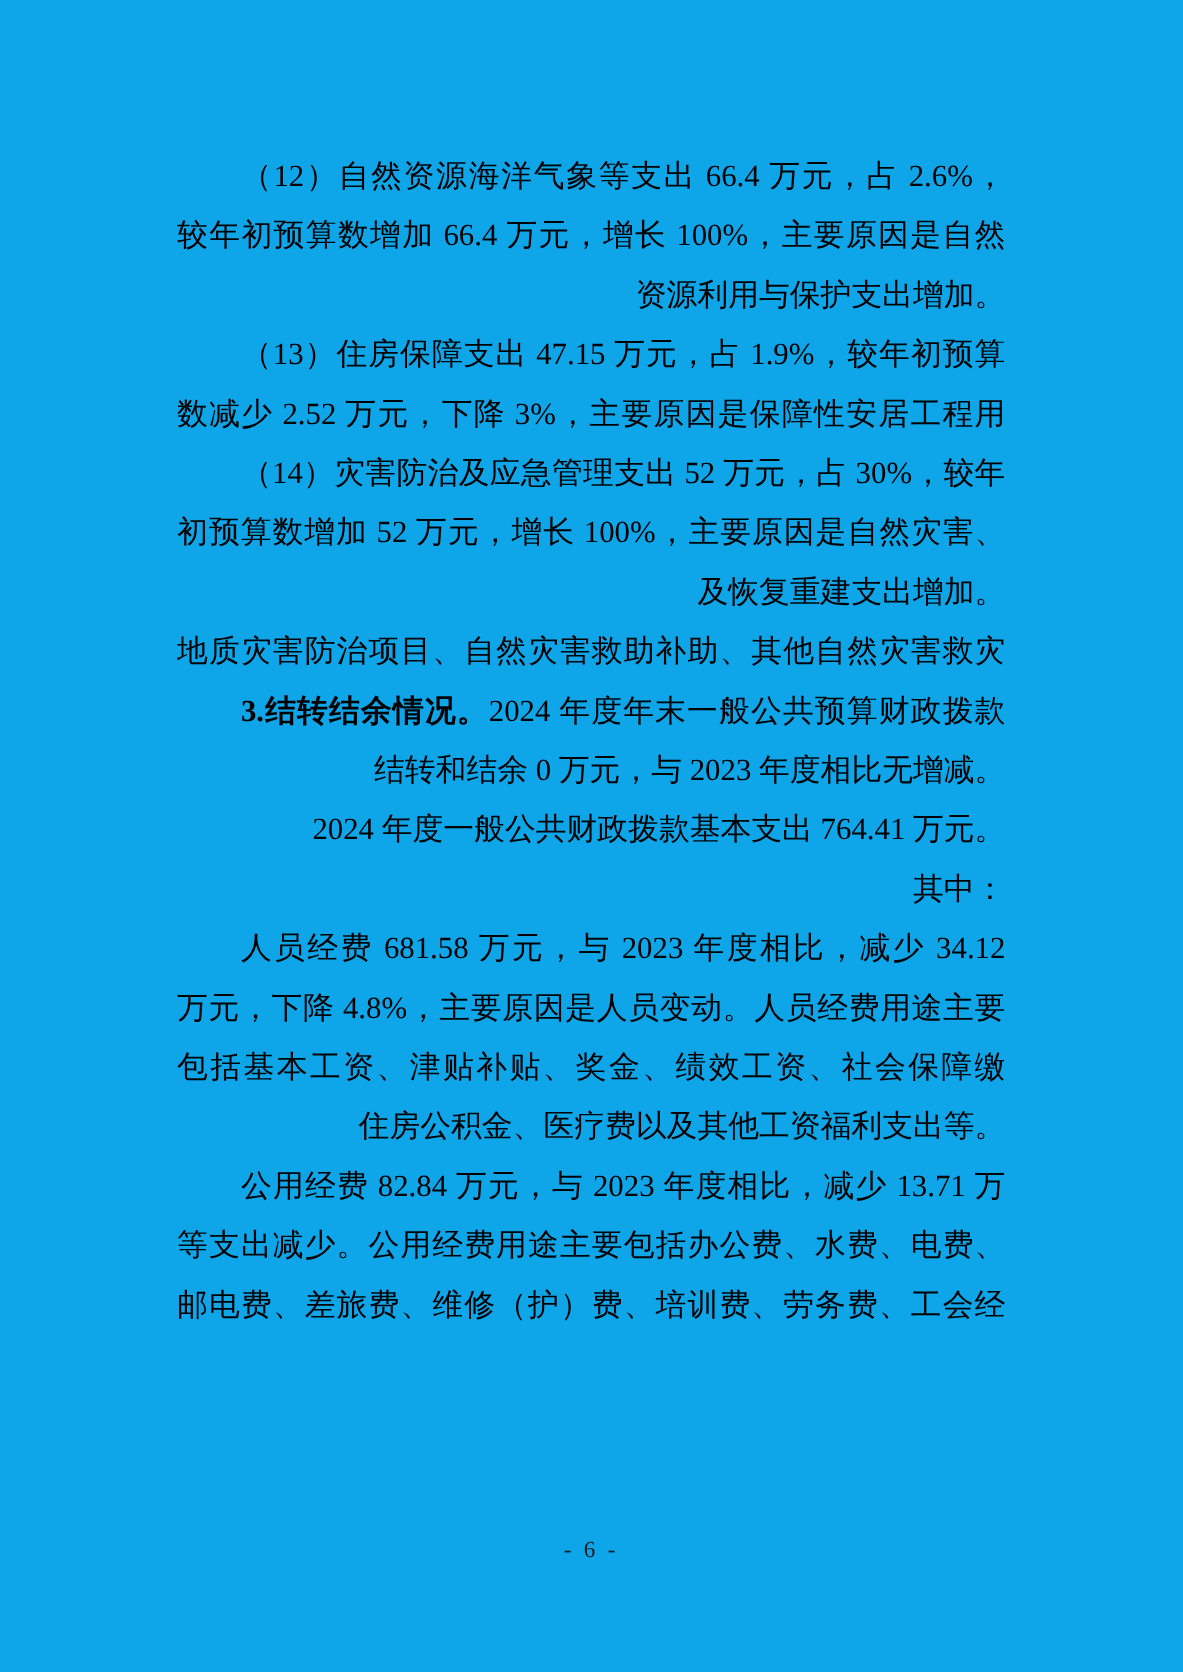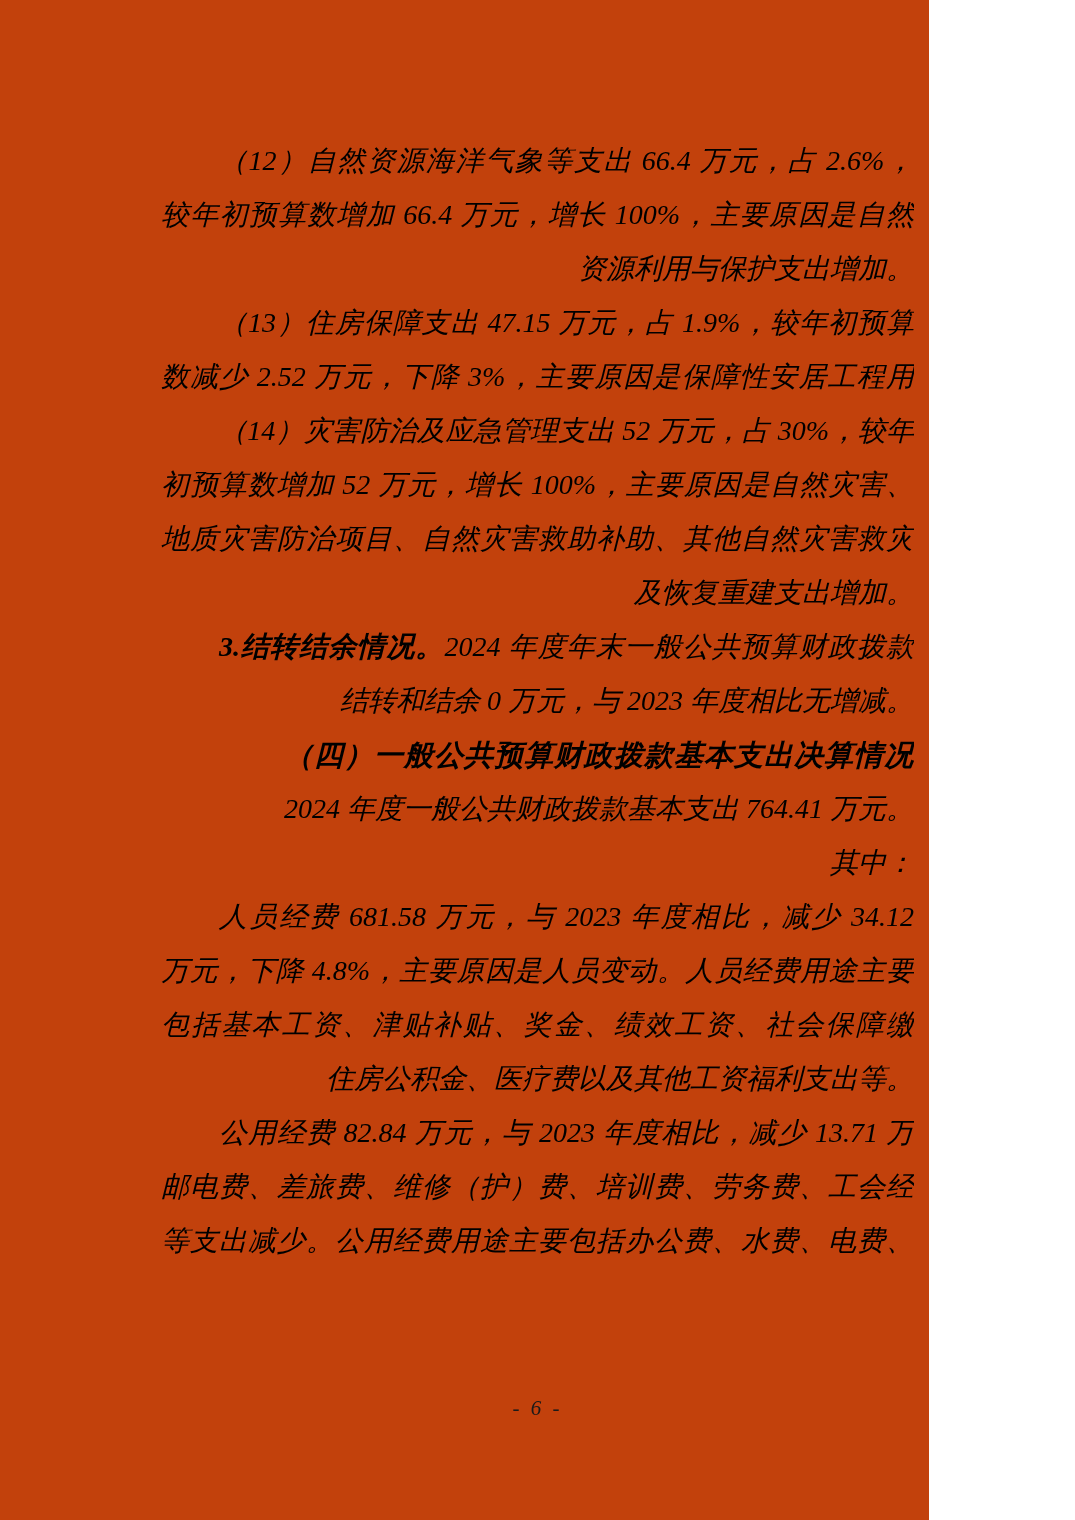--- a/index.html
+++ b/index.html
@@ -5,24 +5,23 @@
   * { box-sizing: border-box; }
   html, body { margin: 0; padding: 0; }
   body {
     width: 1075px; height: 1520px;
     background: #ffffff;
     font-family: "Liberation Serif", "DejaVu Serif", serif;
     color: #000000;
   }
   .page {
     position: relative;
-    width: 929px; height: 1520px;
-    background: #c2410c;
+    width: 1075px; height: 1520px;
+    background: #0ea5e9;
     overflow: hidden;
-    font-style: italic;
   }
   .content {
     position: absolute;
     left: 161px; top: 134px;
     width: 753px;
   }
   .line {
     font-size: 28px;
     line-height: 54px;
     height: 54px;
@@ -63,44 +62,41 @@
         <div class="line fill"><span>较年初预算数增加 66.4 万元，增长 100%，主要原因是自然</span></div>
         <div class="line"><span>资源利用与保护支出增加。</span></div>
       </div>
       <div class="block">
         <div class="line fill indent"><span>（13）住房保障支出 47.15 万元，占 1.9%，较年初预算</span></div>
         <div class="line fill"><span>数减少 2.52 万元，下降 3%，主要原因是保障性安居工程用</span></div>
       </div>
       <div class="block">
         <div class="line fill indent"><span>（14）灾害防治及应急管理支出 52 万元，占 30%，较年</span></div>
         <div class="line fill"><span>初预算数增加 52 万元，增长 100%，主要原因是自然灾害、</span></div>
+        <div class="line"><span>及恢复重建支出增加。</span></div>
         <div class="line fill"><span>地质灾害防治项目、自然灾害救助补助、其他自然灾害救灾</span></div>
-        <div class="line"><span>及恢复重建支出增加。</span></div>
       </div>
       <div class="block">
         <div class="line fill indent"><span class="bold">3.结转结余情况。</span><span>2024 年度年末一般公共预算财政拨款</span></div>
         <div class="line"><span>结转和结余 0 万元，与 2023 年度相比无增减。</span></div>
-      </div>
-      <div class="block heading">
-        <div class="line indent"><span class="bold">（四）一般公共预算财政拨款基本支出决算情况</span></div>
       </div>
       <div class="block">
         <div class="line indent"><span>2024 年度一般公共财政拨款基本支出 764.41 万元。</span></div>
       </div>
       <div class="block">
         <div class="line"><span>其中：</span></div>
       </div>
       <div class="block">
         <div class="line fill indent"><span>人员经费 681.58 万元，与 2023 年度相比，减少 34.12</span></div>
         <div class="line fill"><span>万元，下降 4.8%，主要原因是人员变动。人员经费用途主要</span></div>
         <div class="line fill"><span>包括基本工资、津贴补贴、奖金、绩效工资、社会保障缴费、</span></div>
         <div class="line"><span>住房公积金、医疗费以及其他工资福利支出等。</span></div>
       </div>
       <div class="block">
         <div class="line fill indent"><span>公用经费 82.84 万元，与 2023 年度相比，减少 13.71 万</span></div>
+        <div class="line fill"><span>等支出减少。公用经费用途主要包括办公费、水费、电费、</span></div>
         <div class="line fill"><span>邮电费、差旅费、维修（护）费、培训费、劳务费、工会经</span></div>
-        <div class="line fill"><span>等支出减少。公用经费用途主要包括办公费、水费、电费、</span></div>
       </div>
     </div>
   <div class="footer">
     <span>- 6 -</span>
   </div>
 </div>
 
 </body></html>

